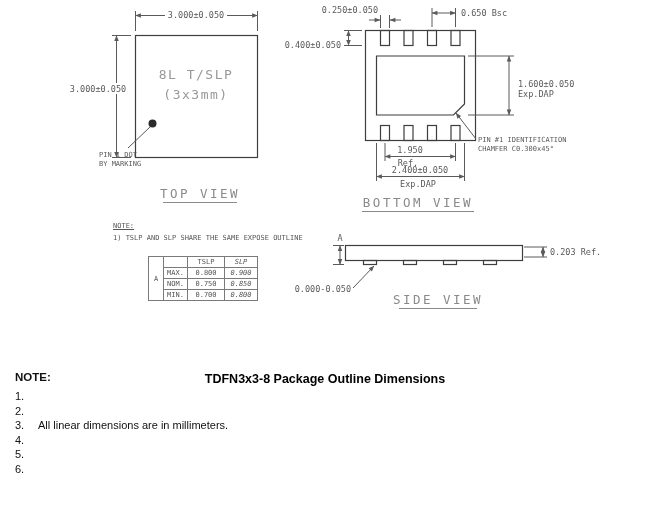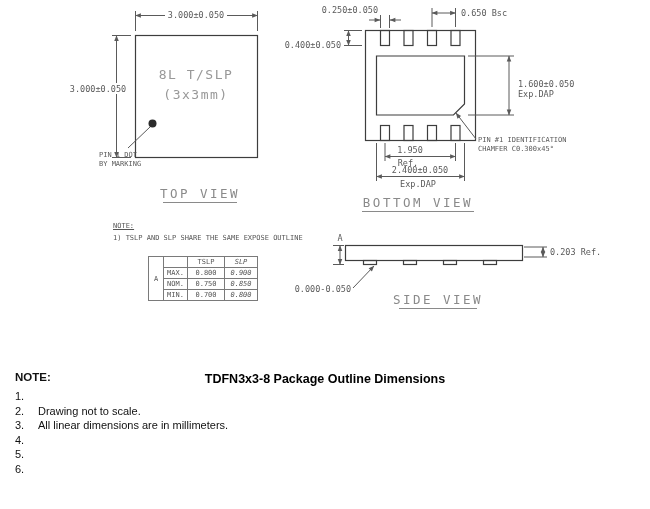--- a/index.html
+++ b/index.html
@@ -230,21 +230,20 @@
 <div class="abs dwg-title">TDFN3x3-8 Package Outline Dimensions</div>
 
 <div class="abs footer-notes">
   <div class="hd">NOTE:</div>
   <ul>
     <li>
       <span class="num">1.</span>
     </li>
     <li>
       <span class="num">2.</span>
-      <span>Drawing not to scale.</span>
     </li>
     <li>
       <span class="num">3.</span>
       <span>All linear dimensions are in millimeters.</span>
     </li>
     <li>
       <span class="num">4.</span>
     </li>
     <li>
       <span class="num">5.</span>

